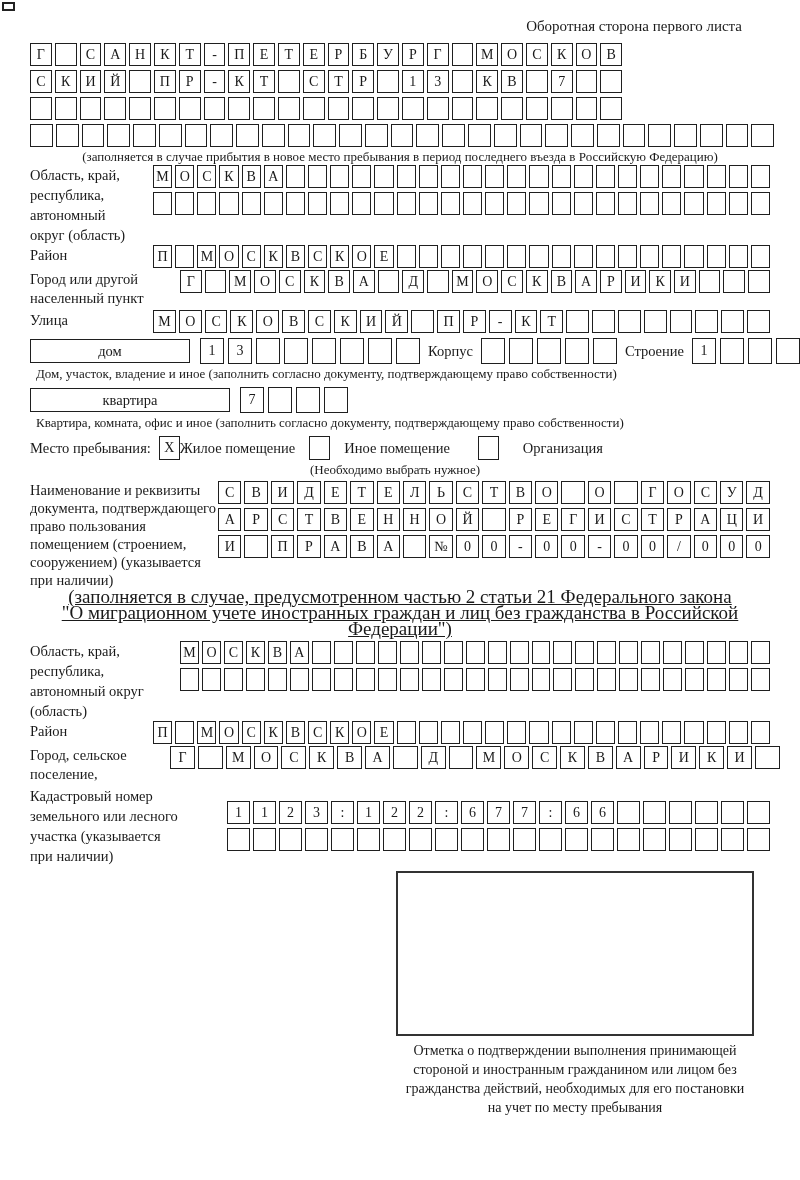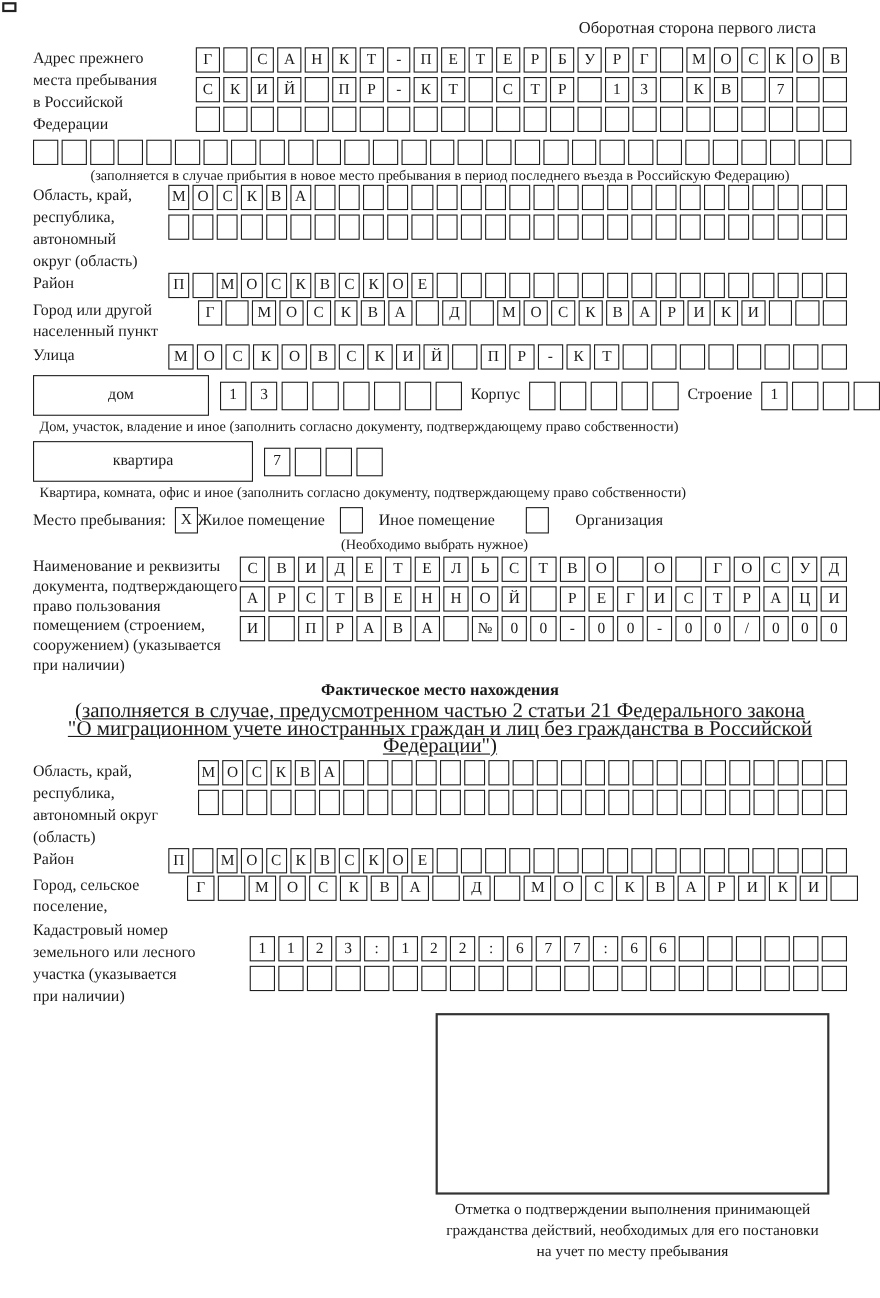--- a/index.html
+++ b/index.html
@@ -42,21 +42,21 @@
   .r27  { width:590px; }
   .r22  { width:610px; }
   .r21k { width:543px; }
 
   .note { font-size:13px; text-align:center; margin-right:30px; margin-top:2px; }
   .h2 { font-weight:bold; font-size:15px; text-align:center; margin:5px 30px 3px 0; }
 
   .mt2{margin-top:2px;} .mt3{margin-top:3px;} .mt4{margin-top:4px;} .mt8{margin-top:8px;}
 
   .domrow { display:flex; align-items:center; margin-top:5px; }
-  .widebox { height:37px; border:1.6px solid #1f1f1f; display:flex; align-items:center; justify-content:center; font-size:14.5px; }
+  .widebox { height:24px; border:1.6px solid #1f1f1f; display:flex; align-items:center; justify-content:center; font-size:14.5px; }
   .dom-box { width:160px; }
   .kv-box { width:200px; }
   .inl { font-size:14.5px; margin:0 8px; }
   .caption { font-size:13px; margin-top:2px; padding-left:6px; }
 
   .mestorow { display:flex; align-items:center; margin-top:5px; font-size:14.5px; }
   .mestorow .cellrow.fixed .cell { width:21px; height:24px; }
   .mesto-note { width:430px; margin-left:150px; text-align:center; font-size:13px; margin-top:2px; }
 
   .fact-title { font-weight:bold; font-size:15px; text-align:center; margin:6px 30px 2px 0; }
@@ -70,26 +70,20 @@
 </style>
 </head>
 <body>
 
 <div class="page">
   <div class="corner-artifact"></div>
 
   <div class="hdr">Оборотная сторона первого листа</div>
 
   <div class="block mt8">
-    <div class="lbl w148">
-        <div>Адрес прежнего</div>
-        <div>места пребывания</div>
-        <div>в Российской</div>
-        <div>Федерации</div>
-      </div>
     <div class="rows">
       <div class="cellrow r24">
           <span class="cell">Г</span>
           <span class="cell"></span>
           <span class="cell">С</span>
           <span class="cell">А</span>
           <span class="cell">Н</span>
           <span class="cell">К</span>
           <span class="cell">Т</span>
           <span class="cell">-</span>
@@ -499,21 +493,20 @@
           <span class="cell">0</span>
           <span class="cell">0</span>
           <span class="cell">/</span>
           <span class="cell">0</span>
           <span class="cell">0</span>
           <span class="cell">0</span>
         </div>
     </div>
   </div>
 
-  <div class="fact-title">Фактическое место нахождения</div>
   <div class="fact-note">
       <div>(заполняется в случае, предусмотренном частью 2 статьи 21 Федерального закона</div>
       <div>"О миграционном учете иностранных граждан и лиц без гражданства в Российской Федерации")</div>
     </div>
 
   <div class="block mt4">
     <div class="lbl w150">
         <div>Область, край,</div>
         <div>республика,</div>
         <div>автономный округ</div>
@@ -698,16 +691,17 @@
           <span class="cell"></span>
           <span class="cell"></span>
           <span class="cell"></span>
         </div>
     </div>
   </div>
 
   <div class="stampbox"></div>
   <div class="stamp-caption">
       <div>Отметка о подтверждении выполнения принимающей</div>
+      <div>стороной и иностранным гражданином или лицом без</div>
       <div>гражданства действий, необходимых для его постановки</div>
       <div>на учет по месту пребывания</div>
     </div>
 </div>
 
 </body></html>

